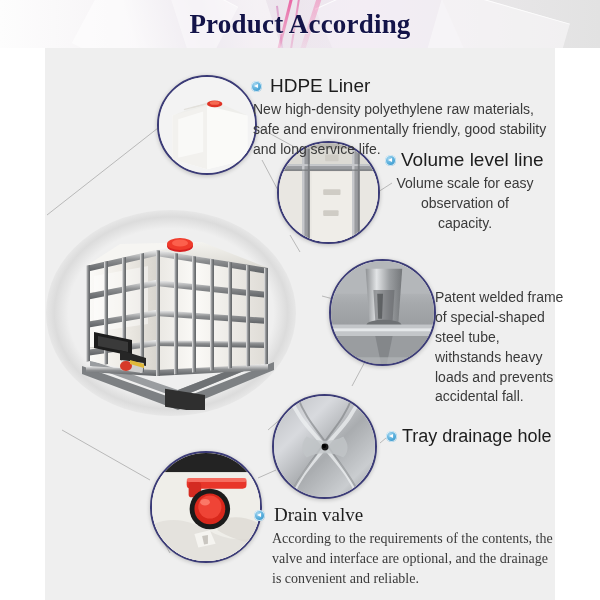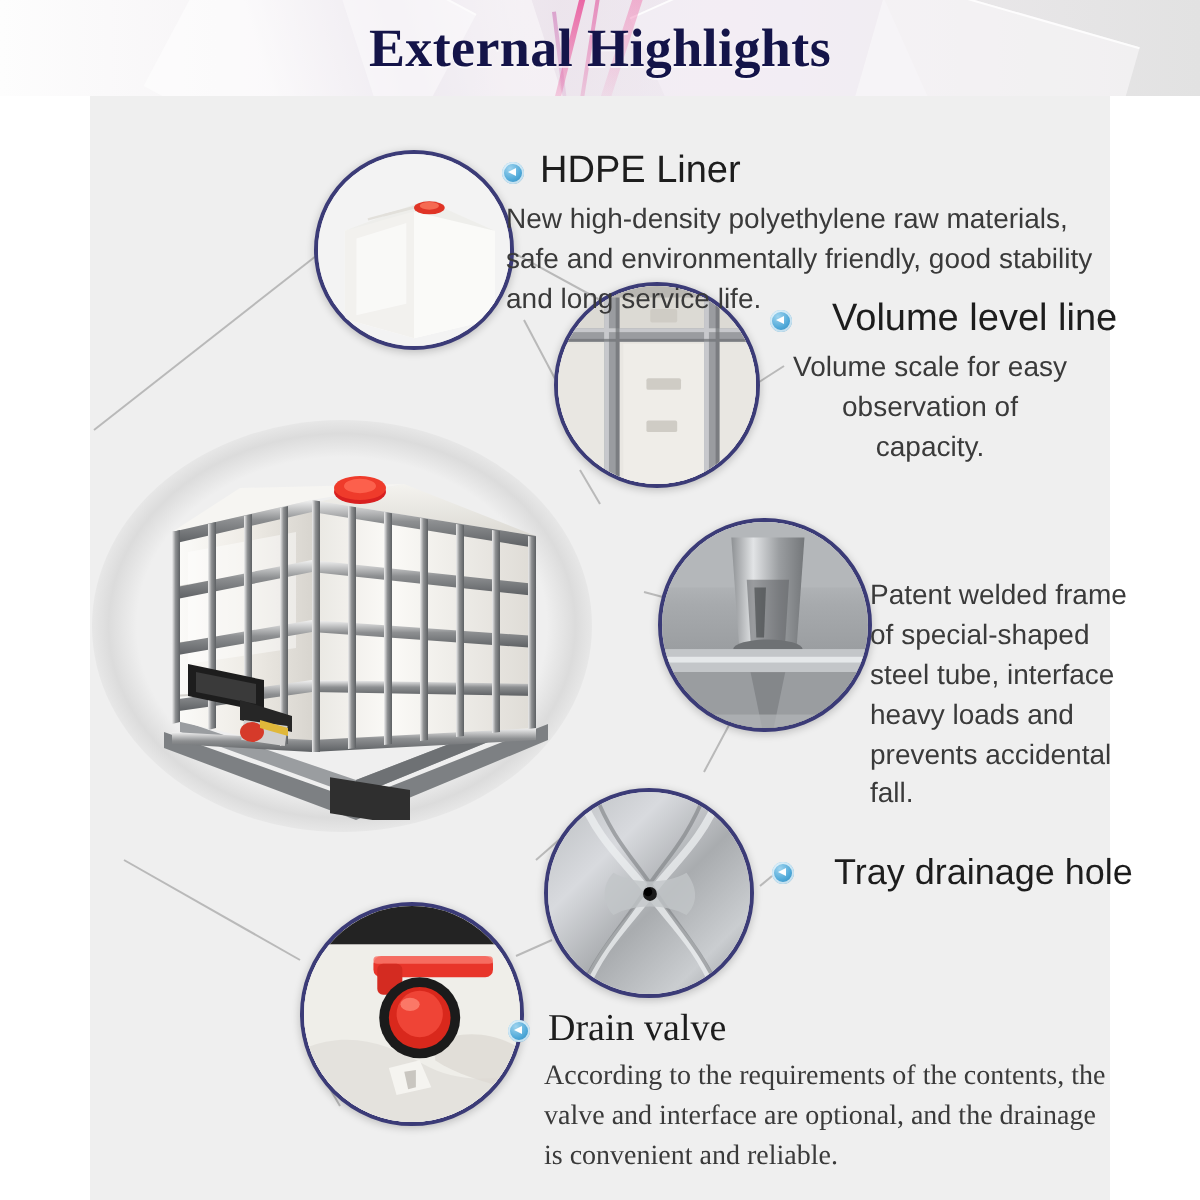--- a/index.html
+++ b/index.html
@@ -79,21 +79,21 @@
   .c2 { left:277px; top:141px; width:103px; height:103px; }
   .c3 { left:329px; top:259px; width:107px; height:107px; }
   .c4 { left:272px; top:394px; width:105px; height:105px; }
   .c5 { left:150px; top:451px; width:112px; height:112px; }
 
   .ccontent { position:absolute; left:0; top:0; width:100%; height:100%; }
 
   
   .block { position:absolute; }
   .head {
-    display:flex; align-items:center; gap:20px;
+    display:flex; align-items:center; gap:5px;
     font-size:19px; color:#1d1d1d; font-weight:400; line-height:1.1;
     white-space:nowrap;
   }
   .head.small { font-size:18px; }
   .bullet {
     flex:0 0 auto; width:11px; height:11px; border-radius:50%;
     background: radial-gradient(circle at 36% 30%, #9fd4ef 0%, #4ea8d8 55%, #2b7fb0 100%);
     box-shadow: 0 0 0 1px rgba(255,255,255,.7) inset;
     position:relative;
   }
@@ -127,21 +127,21 @@
 
   <div class="banner">
     <div class="facet f1"></div>
     <div class="facet f4"></div>
     <div class="facet f2"></div>
     <div class="facet f3"></div>
     <div class="streak s4"></div>
     <div class="streak s1"></div>
     <div class="streak s2"></div>
     <div class="streak s3"></div>
-    <div class="banner-title">External Highlights</div>
+    <div class="banner-title">Product According</div>
   </div>
 
   <div class="panel"></div>
 
   <svg class="lines" viewBox="0 0 600 600" xmlns="http://www.w3.org/2000/svg">
     <g stroke="#b9b9b9" stroke-width="1" fill="none">
       <path d="M47 215 L158 128"></path>
       <path d="M256 126 L300 150"></path>
       <path d="M262 160 L281 196"></path>
       <path d="M378 192 L392 183"></path>
@@ -391,21 +391,21 @@
 
   <div class="block b-volume">
     <div class="head">
       <span class="bullet"></span>
       <span>Volume level line</span>
     </div>
     <div class="body">Volume scale for easy observation of capacity.</div>
   </div>
 
   <div class="block b-frame">
-    <div class="body">Patent welded frame of special-shaped steel tube, interface heavy loads and prevents accidental fall.</div>
+    <div class="body">Patent welded frame of special-shaped steel tube, withstands heavy loads and prevents accidental fall.</div>
   </div>
 
   <div class="block b-tray">
     <div class="head small">
       <span class="bullet"></span>
       <span>Tray drainage hole</span>
     </div>
     <div class="body"></div>
   </div>
 

